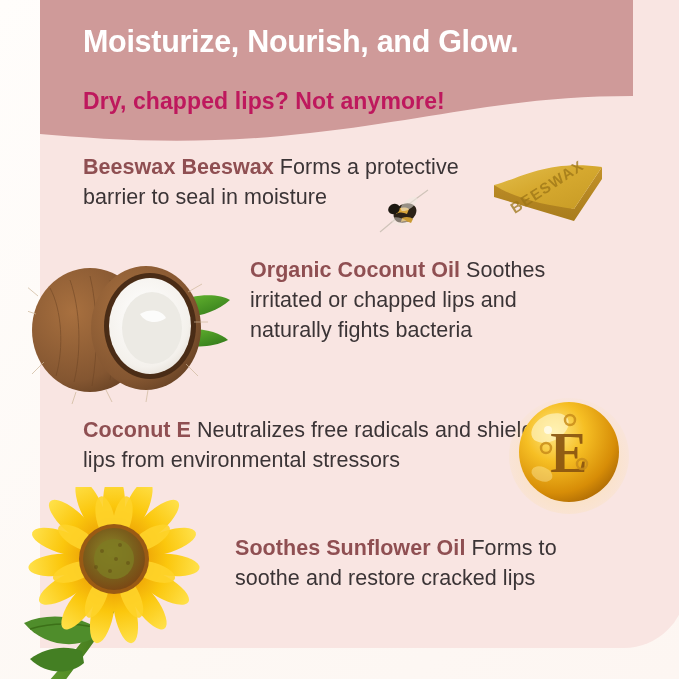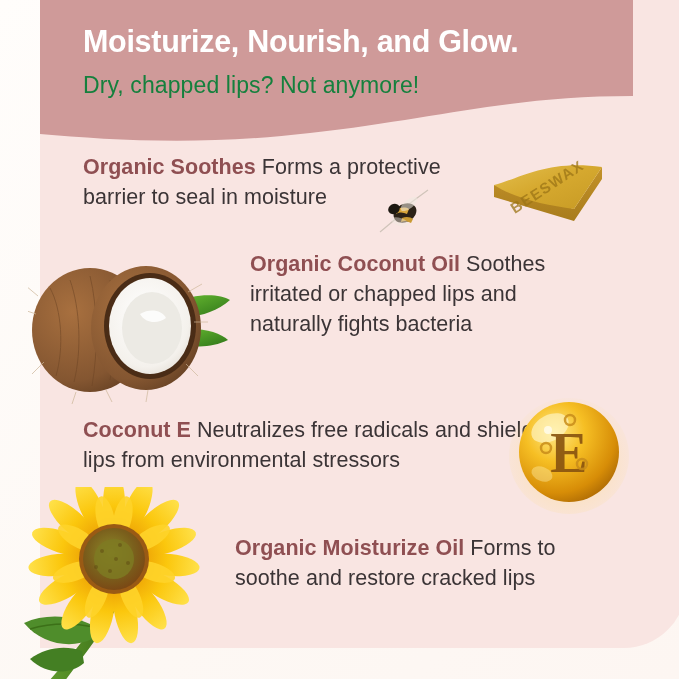--- a/index.html
+++ b/index.html
@@ -56,42 +56,42 @@
     top: 24px;
     color: #ffffff;
     font-size: 30.5px;
     font-weight: bold;
     letter-spacing: -0.3px;
     white-space: nowrap;
   }
   .subhead {
     position: absolute;
     left: 43px;
-    top: 72px;
-    color: #15803d;
+    top: 88px;
+    color: #be185d;
     font-size: 23px;
-    font-weight: normal;
+    font-weight: bold;
     letter-spacing: 0.1px;
     white-space: nowrap;
   }
 
   
   .ing {
     position: absolute;
     font-size: 21.5px;
     line-height: 30px;
     color: #3b3436;
     letter-spacing: 0.05px;
   }
   .ing .name {
     color: #8f4f52;
     font-weight: bold;
   }
   .ing-beeswax   { left: 43px;  top: 152px; width: 420px; }
-  .ing-coconut   { left: 210px; top: 249px; width: 345px; }
+  .ing-coconut   { left: 210px; top: 255px; width: 345px; }
   .ing-vitamine  { left: 43px;  top: 415px; width: 470px; }
   .ing-sunflower { left: 195px; top: 533px; width: 360px; }
 
   
   .img-layer { position: absolute; inset: 0; pointer-events: none; }
 
   .beeswax-bar {
     position: absolute;
     left: 488px;
     top: 121px;
@@ -137,36 +137,36 @@
     <div class="card-header"></div>
     <svg class="wave" viewBox="0 0 593 70" preserveAspectRatio="none">
       <path d="M0 0 L593 0 L593 8 C470 8 400 30 270 45 C160 58 70 52 0 46 Z" fill="#cf9a99"></path>
       <path d="M0 46 C70 52 160 58 270 45 C400 30 470 8 593 8 L593 70 L0 70 Z" fill="#f9e5e2"></path>
     </svg>
 
     <div class="headline">Moisturize, Nourish, and Glow.</div>
     <div class="subhead">Dry, chapped lips? Not anymore!</div>
 
     <div class="ing ing-beeswax">
-      <span class="name">Organic Soothes</span>
+      <span class="name">Beeswax Beeswax</span>
       <span>Forms a protective barrier to seal in moisture</span>
     </div>
 
     <div class="ing ing-coconut">
       <span class="name">Organic Coconut Oil</span>
       <span>Soothes irritated or chapped lips and naturally fights bacteria</span>
     </div>
 
     <div class="ing ing-vitamine">
       <span class="name">Coconut E</span>
       <span>Neutralizes free radicals and shields lips from environmental stressors</span>
     </div>
 
     <div class="ing ing-sunflower">
-      <span class="name">Organic Moisturize Oil</span>
+      <span class="name">Soothes Sunflower Oil</span>
       <span>Forms to soothe and restore cracked lips</span>
     </div>
   </div>
 
   <div class="img-layer">
 
     <svg class="beeswax-bar" viewBox="0 0 120 104">
       <defs>
         <linearGradient id="waxTop" x1="0" y1="0" x2="1" y2="1">
           <stop offset="0%" stop-color="#e3bf4e"></stop>

